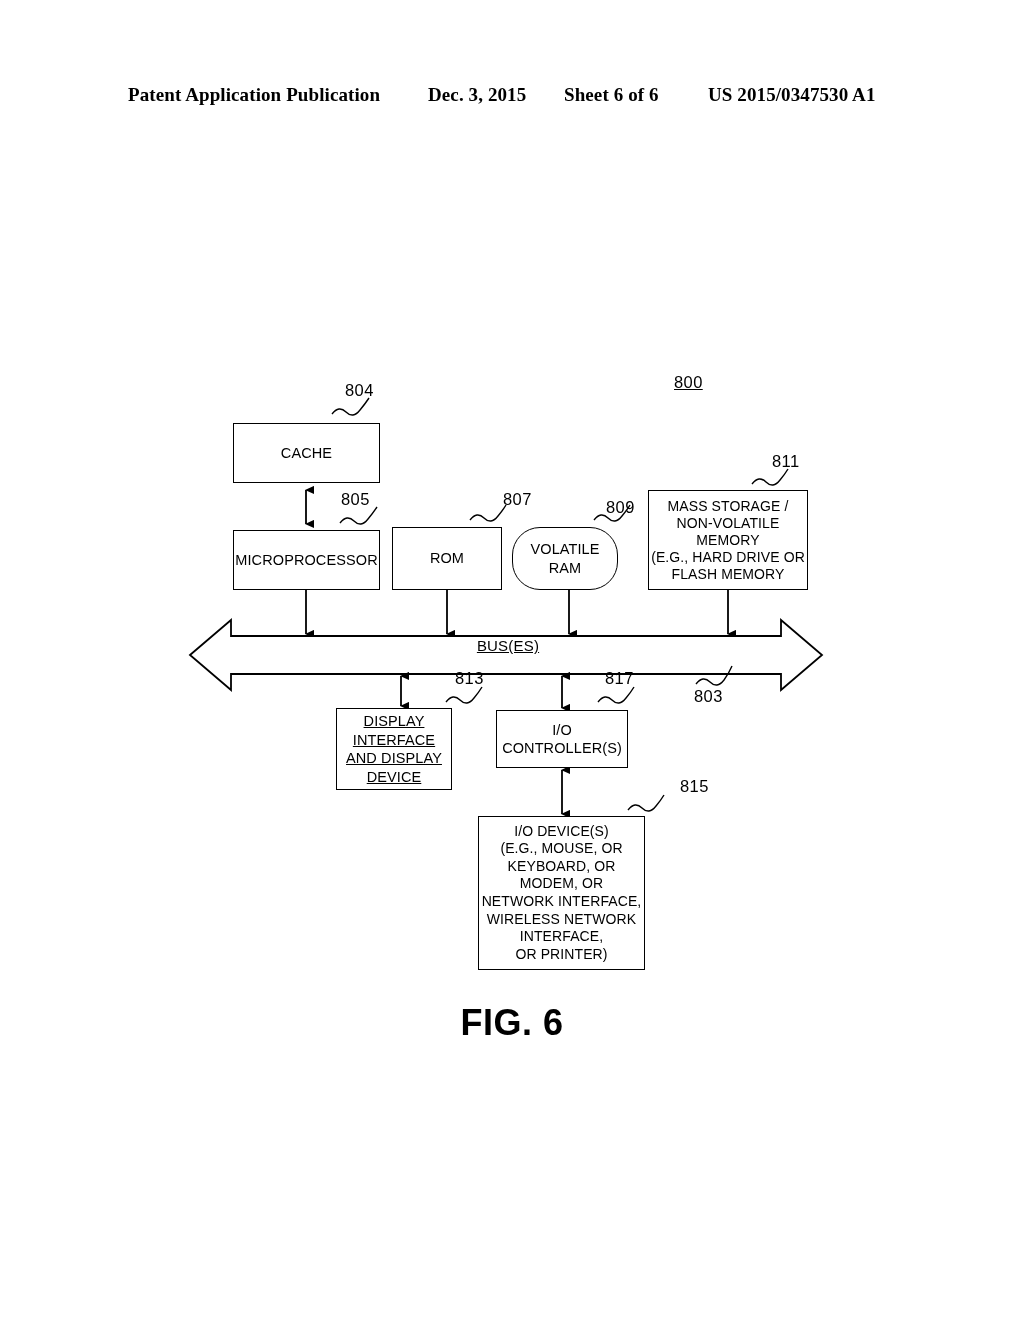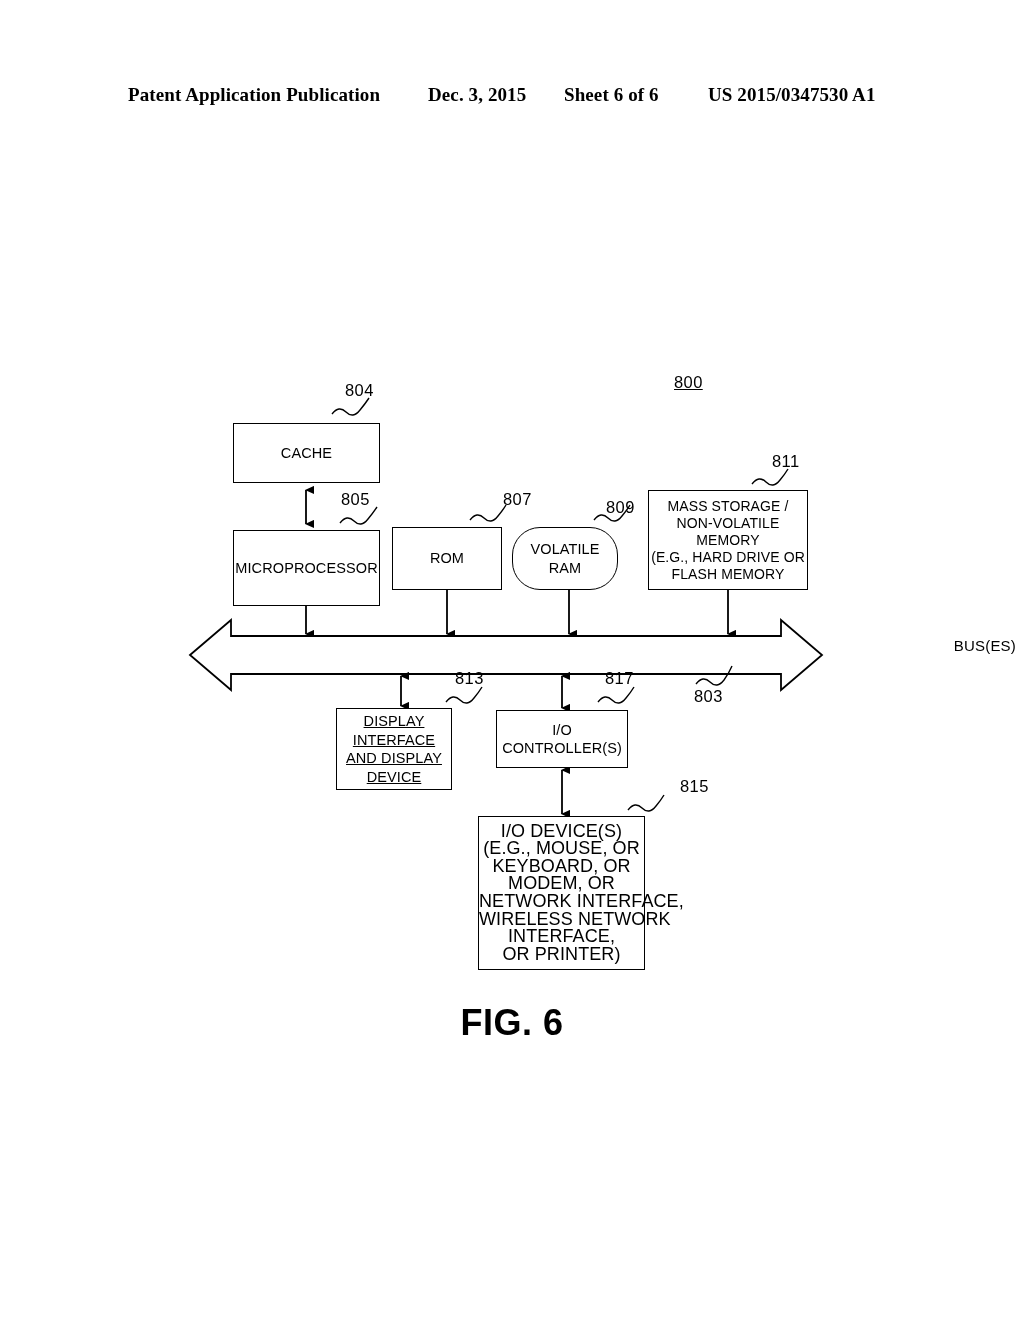--- a/index.html
+++ b/index.html
@@ -55,29 +55,29 @@
     justify-content: center;
     text-align: center;
     font-size: 14.5px;
     line-height: 18.5px;
     letter-spacing: 0.1px;
   }
   .box .lines { width: 100%; padding: 0 3px; }
   .box .lines div { white-space: nowrap; }
 
   #box-cache      { left: 233px; top: 423px; width: 147px; height: 60px; }
-  #box-micro      { left: 233px; top: 530px; width: 147px; height: 76px; }
+  #box-micro      { left: 233px; top: 530px; width: 147px; height: 60px; }
   #box-rom        { left: 392px; top: 527px; width: 110px; height: 63px; }
   #box-vram       { left: 512px; top: 527px; width: 106px; height: 63px; border-radius: 28px; }
   #box-mass       { left: 648px; top: 490px; width: 160px; height: 100px;
                     font-size: 14px; line-height: 17px; }
   #box-display    { left: 336px; top: 708px; width: 116px; height: 82px; text-decoration: underline; }
   #box-ioctrl     { left: 496px; top: 710px; width: 132px; height: 58px; }
   #box-iodev      { left: 478px; top: 816px; width: 167px; height: 154px;
-                    font-size: 18px; line-height: 17.6px; }
+                    font-size: 14px; line-height: 17.6px; }
 
   
   .ref {
     position: absolute;
     font-size: 16.5px;
     letter-spacing: 0.4px;
     white-space: nowrap;
   }
   #ref-800 { left: 674px; top: 373px; text-decoration: underline; }
   #ref-804 { left: 345px; top: 381px; }
@@ -107,23 +107,24 @@
     position: absolute;
     left: 0; top: 0;
     width: 1024px; height: 1320px;
     pointer-events: none;
   }
   .bus-label {
     position: absolute;
     left: 0;
     top: 637px;
     width: 1016px;
-    text-align: right;
+    text-align: center;
     font-size: 15px;
     letter-spacing: 0.2px;
+    text-decoration: underline;
   }
 </style>
 </head>
 <body>
 
 <div class="pub-header">
   <span class="hdr-title">Patent Application Publication</span>
   <span class="hdr-date">Dec. 3, 2015</span>
   <span class="hdr-sheet">Sheet 6 of 6</span>
   <span class="hdr-num">US 2015/0347530 A1</span>

